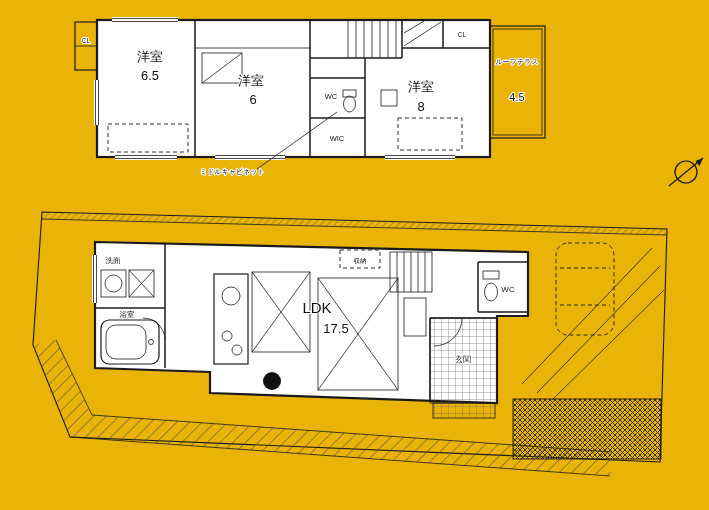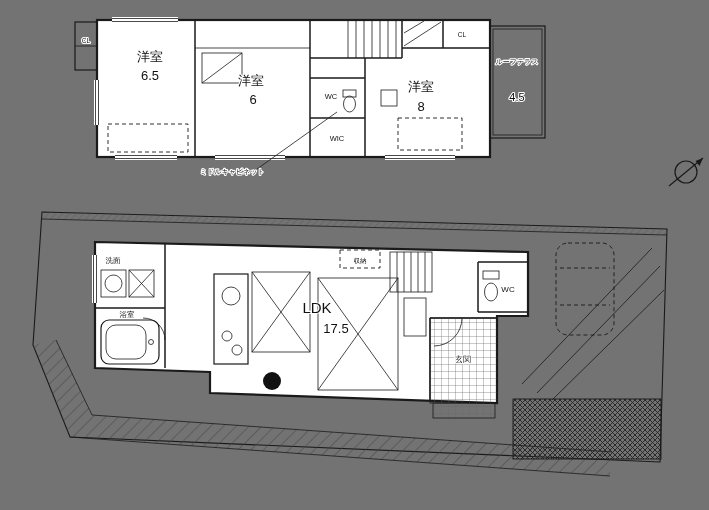--- a/index.html
+++ b/index.html
@@ -1,16 +1,16 @@
 <!DOCTYPE html>
 <html><head>
 <meta charset="utf-8">
 <style>
   html,body{margin:0;padding:0;background:#fff;}
-  .page{position:relative;width:709px;height:510px;background:#737373;overflow:hidden;}
+  .page{position:relative;width:709px;height:510px;background:#eab308;overflow:hidden;}
   svg text{font-family:"Liberation Sans","DejaVu Sans",sans-serif;fill:#111;
            paint-order:stroke;stroke:#fff;stroke-width:2.2px;stroke-linejoin:round;}
   .bld{fill:#ffffff;stroke:#1a1a1a;stroke-width:2.2;}
   .mid{fill:none;stroke:#1a1a1a;stroke-width:1.5;}
   .thin{fill:none;stroke:#1a1a1a;stroke-width:1.2;}
   .hair{fill:none;stroke:#1a1a1a;stroke-width:0.8;}
   .dash{fill:none;stroke:#1a1a1a;stroke-width:0.9;stroke-dasharray:4 3;}
   .bnd{fill:none;stroke:#1a1a1a;stroke-width:1.1;}
 </style>
 </head>

